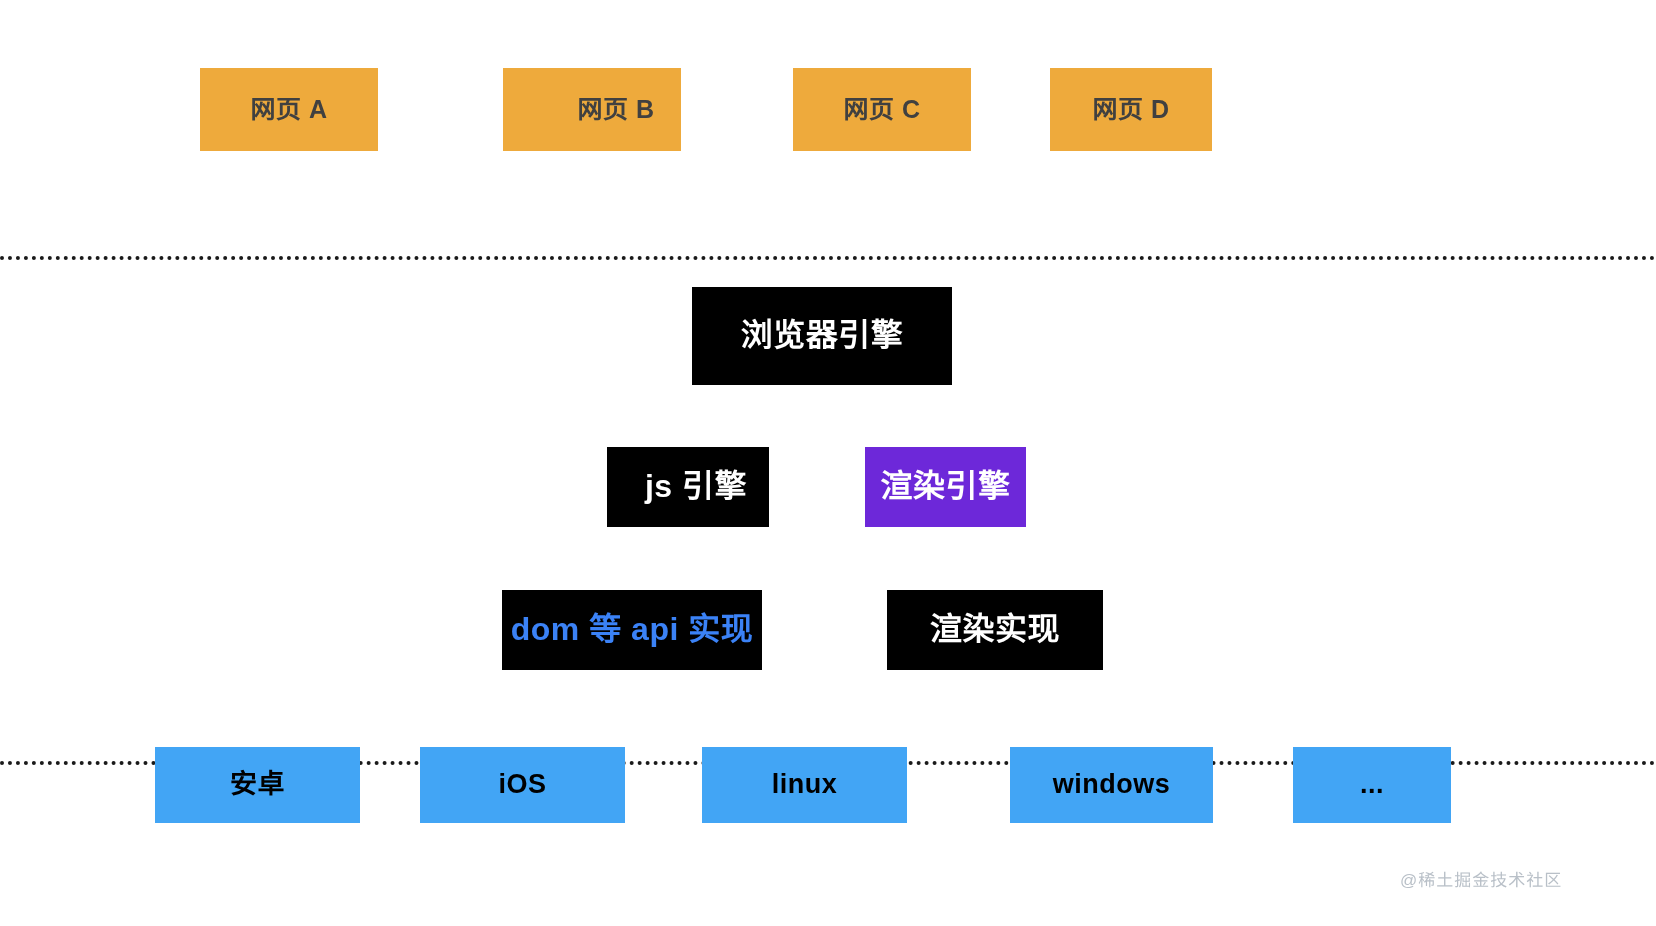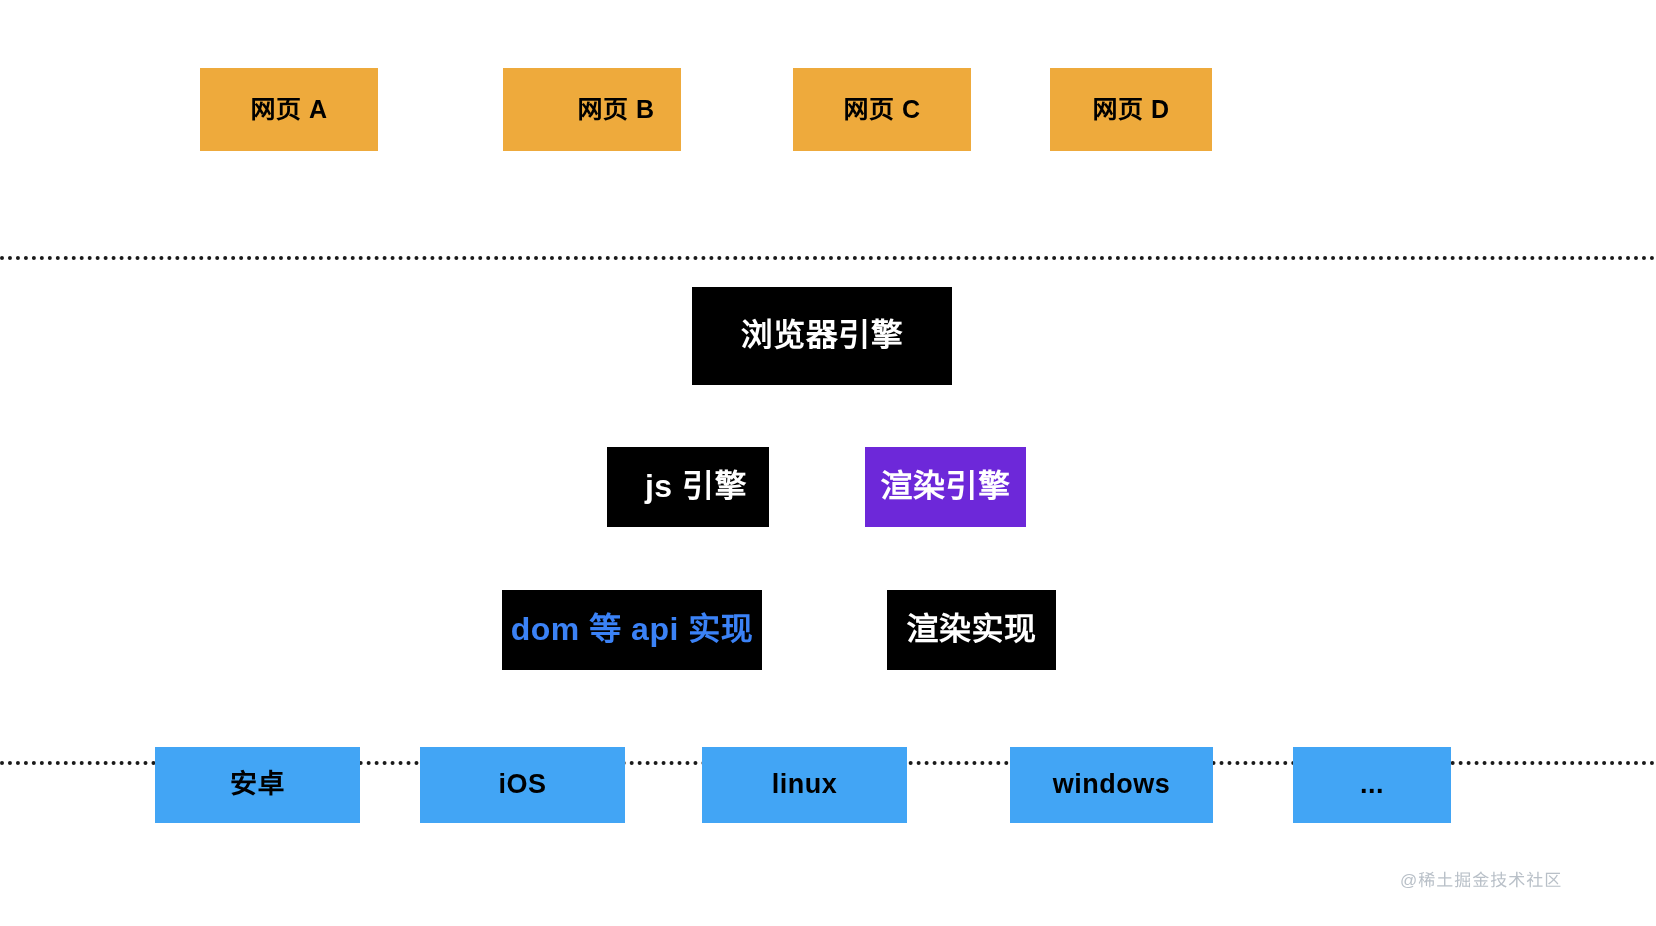--- a/index.html
+++ b/index.html
@@ -25,21 +25,21 @@
     justify-content: center;
     box-sizing: border-box;
     font-weight: 700;
     line-height: 1.1;
     white-space: nowrap;
     letter-spacing: 0.5px;
     user-select: none;
   }
   .node-page {
     background: #eeaa3c;
-    color: #000000;
+    color: #404040;
     font-size: 25px;
   }
   .node-engine {
     background: #000000;
     color: #ffffff;
     font-size: 32px;
   }
   .node-platform {
     background: #42a5f5;
     color: #000000;
@@ -73,21 +73,21 @@
   <div class="node node-page" style="left: 1050px; top: 68px; width: 162px; height: 83px; background: rgb(238, 170, 60);">网页 D</div>
 
   <div class="divider" style="top: 256px; border-top-color: rgb(26, 26, 26);"></div>
 
   <div class="node node-engine" style="left: 692px; top: 287px; width: 260px; height: 98px; background: rgb(0, 0, 0); color: rgb(255, 255, 255);">浏览器引擎</div>
 
   <div class="node node-engine" style="left: 607px; top: 447px; width: 162px; height: 80px; background: rgb(0, 0, 0); color: rgb(255, 255, 255); padding-left: 16px;">js 引擎</div>
   <div class="node node-engine" style="left: 865px; top: 447px; width: 161px; height: 80px; background: #6d28d9; color: rgb(255, 255, 255);">渲染引擎</div>
 
   <div class="node node-engine" style="left: 502px; top: 590px; width: 260px; height: 80px; background: rgb(0, 0, 0); color: #3b82f6;">dom 等 api 实现</div>
-  <div class="node node-engine" style="left: 887px; top: 590px; width: 169px; height: 80px; background: rgb(0, 0, 0); color: rgb(255, 255, 255);">渲染实现</div>
+  <div class="node node-engine" style="left: 887px; top: 590px; width: 216px; height: 80px; background: rgb(0, 0, 0); color: rgb(255, 255, 255);">渲染实现</div>
 
   <div class="divider" style="top: 761px; border-top-color: rgb(26, 26, 26);"></div>
 
   <div class="node node-platform" style="left: 155px; top: 747px; width: 205px; height: 76px; background: rgb(66, 165, 245);">安卓</div>
   <div class="node node-platform" style="left: 420px; top: 747px; width: 205px; height: 76px; background: rgb(66, 165, 245);">iOS</div>
   <div class="node node-platform" style="left: 702px; top: 747px; width: 205px; height: 76px; background: rgb(66, 165, 245);">linux</div>
   <div class="node node-platform" style="left: 1010px; top: 747px; width: 203px; height: 76px; background: rgb(66, 165, 245);">windows</div>
   <div class="node node-platform" style="left: 1293px; top: 747px; width: 158px; height: 76px; background: rgb(66, 165, 245);">...</div>
 
   <div class="watermark" style="left: 1400px; top: 866px; color: rgb(185, 192, 200);">@稀土掘金技术社区</div>

